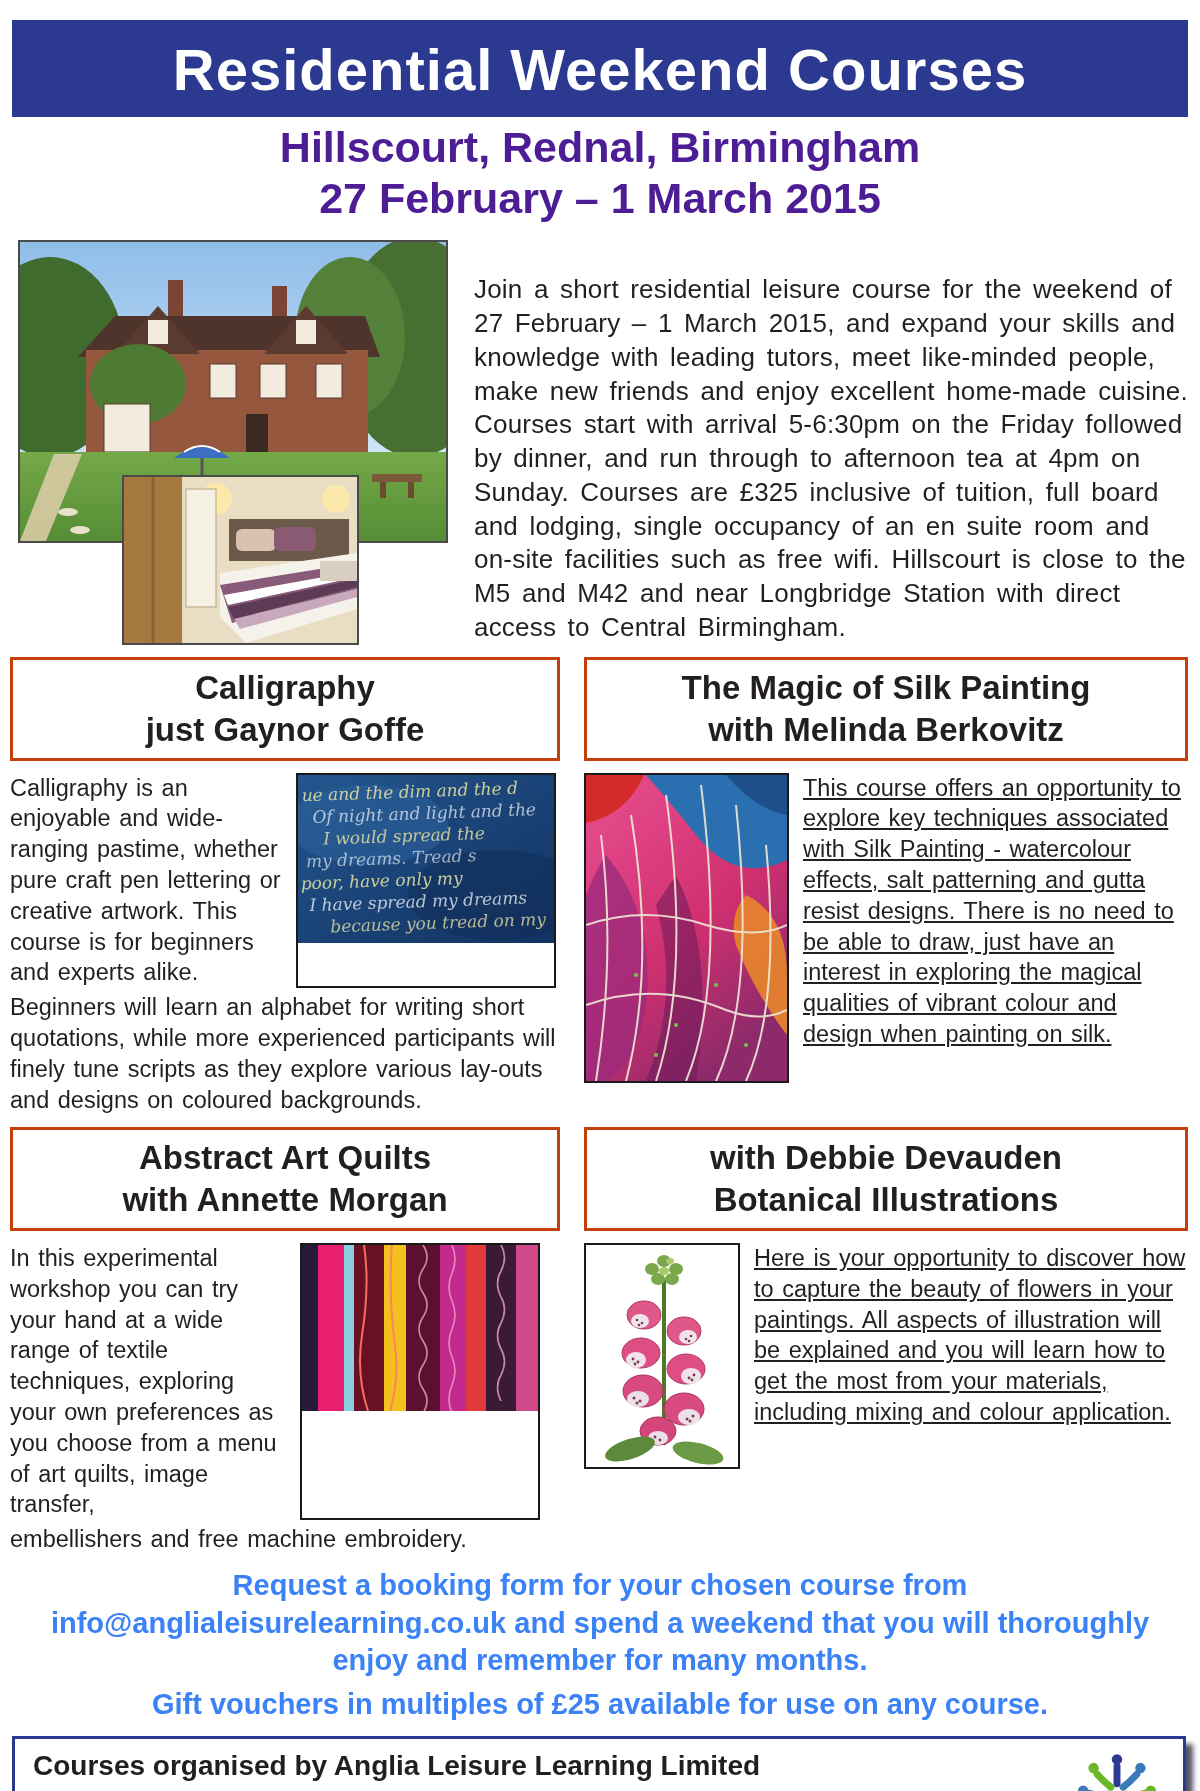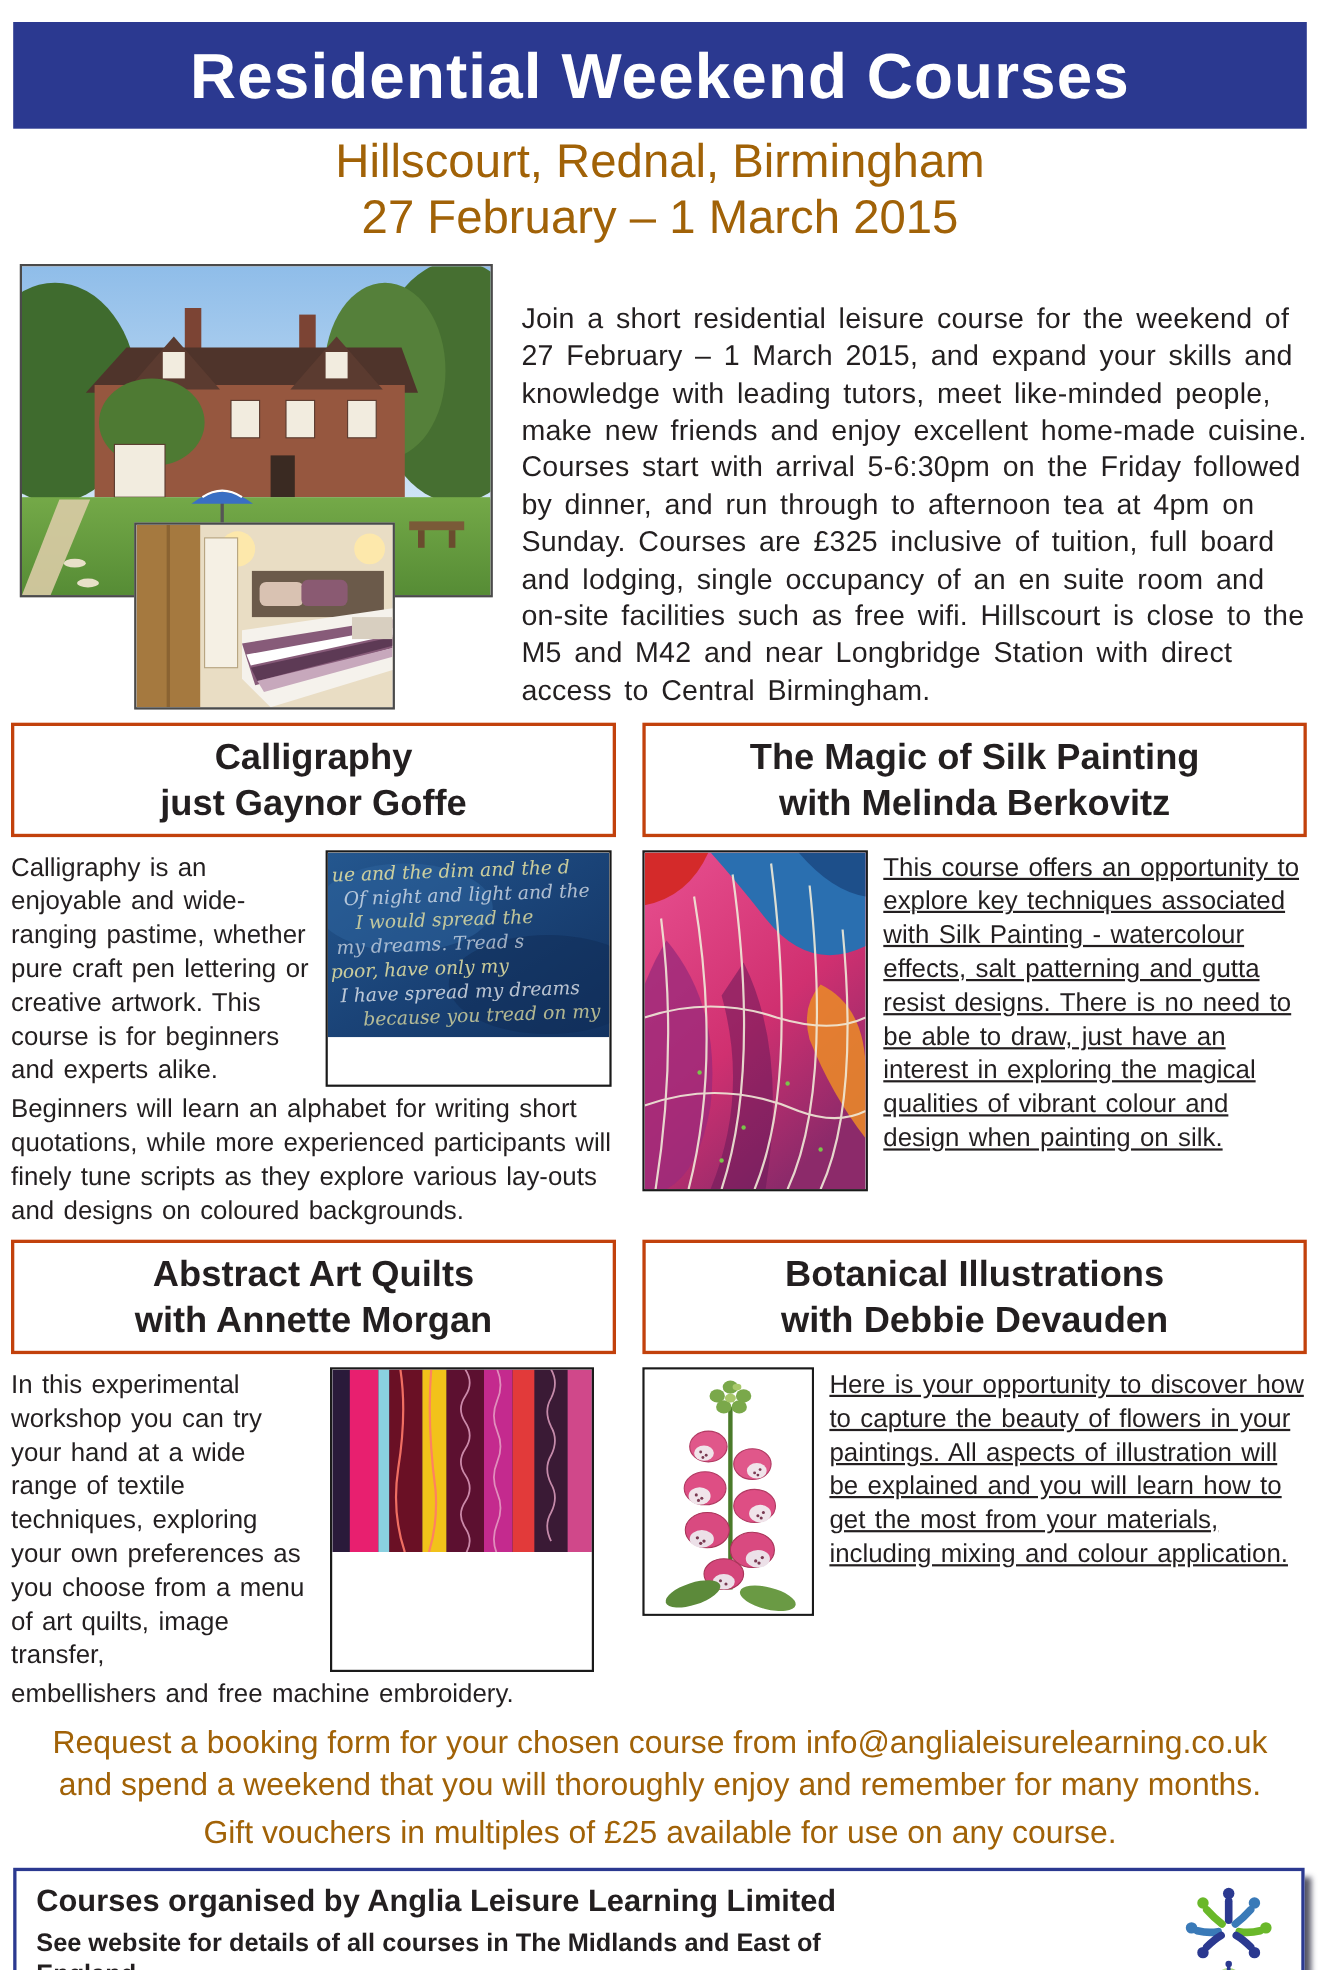--- a/index.html
+++ b/index.html
@@ -3,21 +3,21 @@
 <meta charset="utf-8">
 <style>
   * { box-sizing: border-box; }
   html,body { margin:0; padding:0; background:#ffffff; }
   body { width:1200px; font-family:"Liberation Sans","DejaVu Sans",sans-serif; color:#231f20; }
   .page { width:1200px; height:1791px; overflow:hidden; position:relative; padding-top:20px; }
 
   
   .banner { background:#2b3990; margin:0 12px; padding:16px 0 14px; text-align:center; }
   .banner h1 { margin:0; color:#ffffff; font-size:58px; font-weight:bold; letter-spacing:1px; }
-  .redline { color:#a16207; font-weight:normal; text-align:center; line-height:1.15; }
+  .redline { color:#4c1d95; font-weight:bold; text-align:center; line-height:1.15; }
   .loc { font-size:43px; margin-top:6px; }
   .dates { font-size:43px; margin-top:2px; }
 
   
   .intro { display:flex; padding:16px 12px 0 18px; gap:16px;align-items:flex-end; }
   .intro-photos { width:440px; flex:none; }
   .photo-frame { border:2px solid #4a4a4a; overflow:hidden; background:#ccc; }
   .house { width:430px; height:303px; }
   .bedroom { width:237px; height:170px; margin:-68px 0 0 104px; position:relative; }
   .photo-frame svg { display:block; }
@@ -29,21 +29,21 @@
   .course-row { display:flex; gap:14px; margin-top:12px; }
   .ctext { margin:0; font-size:23.5px; line-height:1.31; word-spacing:2px; }
   .cfull { margin:4px 0 0; font-size:23.5px; line-height:1.31; word-spacing:2px; }
   .img-frame { border:2px solid #1a1a1a; flex:none; overflow:hidden; }
   .img-frame svg { display:block; }
   .callig-txt { width:272px; flex:none; }
   .silk-txt, .bot-txt { flex:1;text-decoration:underline; }
   .quilt-txt { width:276px; flex:none; }
 
   
-  .booking { text-align:center; color:#a16207; font-weight:normal; padding:12px 30px 0; }
+  .booking { text-align:center; color:#3b82f6; font-weight:bold; padding:12px 30px 0; }
   .booking p { margin:0; font-size:29px; line-height:1.3; }
   .booking .voucher { margin-top:6px; }
 
   
   .footer { border:3px solid #2b3990; background:#fff; margin:12px 14px 0 12px; padding:10px 18px 12px; display:flex; box-shadow:7px 8px 5px rgba(45,45,65,0.8); }
   .footer-left { flex:1; }
   .f-title { font-weight:bold; font-size:28px; line-height:1.2; }
   .f-note { font-weight:bold; font-size:23px; line-height:1.25; margin-top:7px; }
   .footer-right { width:330px; flex:none; display:flex; flex-direction:column; align-items:flex-end; justify-content:space-between; }
 </style>
@@ -235,22 +235,22 @@
               <path d="M90,0 Q86,50 94,110 Q96,140 88,166"></path>
             </g>
           </svg>
         </div>
       </div>
       <p class="cfull">embellishers and free machine embroidery.</p>
     </div>
 
     <div class="course">
       <div class="course-title-box">
+        <div>with Debbie Devauden</div>
         <div>Botanical Illustrations</div>
-        <div>with Debbie Devauden</div>
       </div>
       <div class="course-row">
         <div class="img-frame" style="background:#fff;">
           <svg width="152" height="222" viewBox="0 0 152 222">
             <rect width="152" height="222" fill="#ffffff"></rect>
             <path d="M78,34 L78,200" stroke="#4a7a2a" stroke-width="4"></path>
             <g fill="#7aa84a">
               <ellipse cx="78" cy="16" rx="7" ry="6"></ellipse>
                 <ellipse cx="66" cy="24" rx="7" ry="6"></ellipse>
               <ellipse cx="90" cy="24" rx="7" ry="6"></ellipse>

